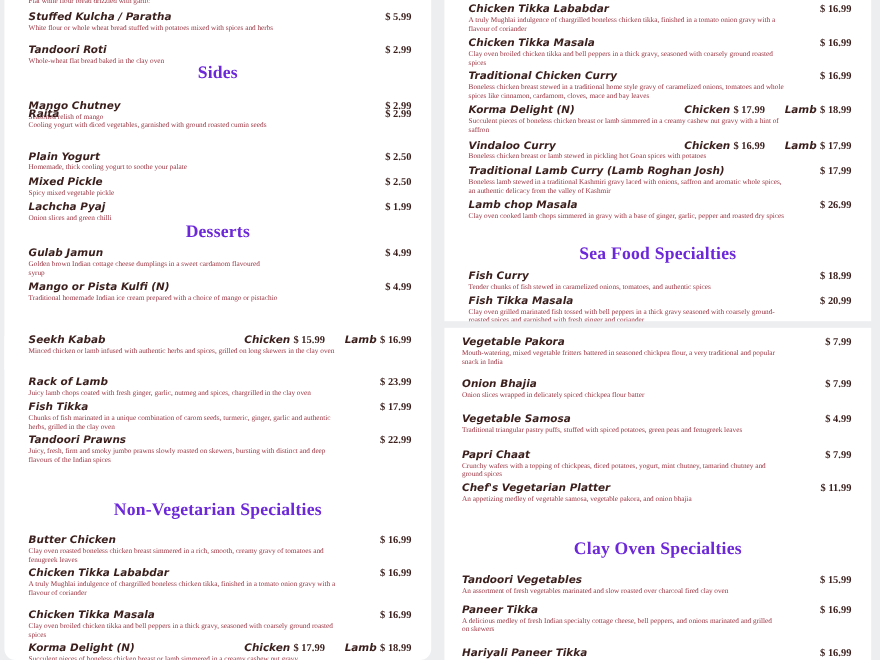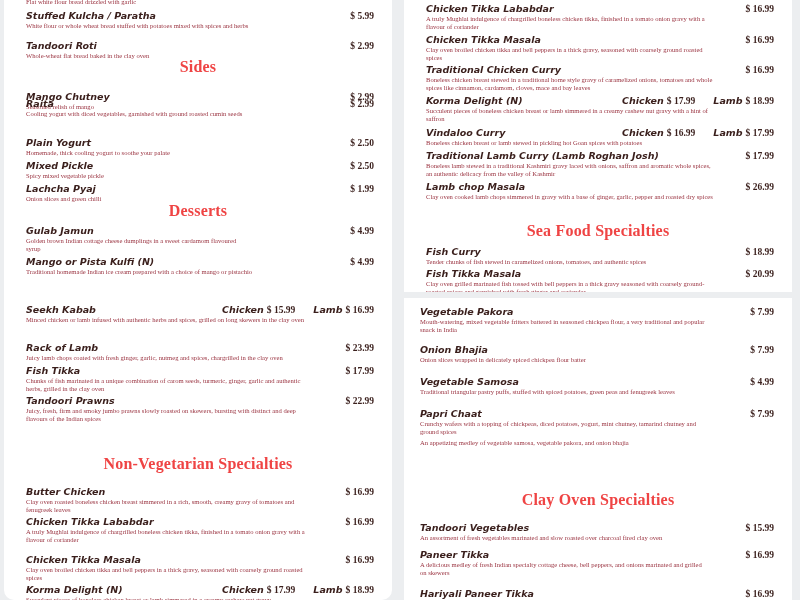--- a/index.html
+++ b/index.html
@@ -8,21 +8,21 @@
   .page {
     position: absolute; background: #ffffff; overflow: hidden;
   }
   .p-tl { left: 4px;   top: 0;     width: 388px; height: 336px; }
   .p-tr { left: 404px; top: 0;     width: 388px; height: 292px; }
   .p-bl { left: 4px;   top: 298px; width: 388px; height: 302px; border-radius: 10px; }
   .p-br { left: 404px; top: 298px; width: 388px; height: 302px; }
 
   .inner { position: absolute; left: 0; right: 0; }
   .heading {
-    text-align: center; color: #ef4444; font-weight: bold;
+    text-align: center; color: #6d28d9; font-weight: bold;
     font-family: "Liberation Serif", serif; font-size: 16px; letter-spacing: 0.2px;
   }
   .item { position: absolute; left: 22px; right: 18px; }
   .item-row { display: flex; align-items: baseline; }
   .name {
     font-family: "DejaVu Sans", sans-serif; font-style: oblique; font-weight: bold;
     color: #3a1f1c; font-size: 9.5px; flex: 1 1 auto; white-space: nowrap;
   }
   .opt-label {
     font-family: "DejaVu Sans", sans-serif; font-style: oblique; font-weight: bold;
@@ -297,20 +297,24 @@
     <div class="desc">Traditional triangular pastry puffs, stuffed with spiced potatoes, green peas and fenugreek leaves</div>
   </div>
   <div class="item" style="top:110px;left:16px">
     <div class="item-row">
         <span class="name">Papri Chaat</span>
         <span class="price">$ 7.99</span>
       </div>
     <div class="desc">Crunchy wafers with a topping of chickpeas, diced potatoes, yogurt, mint chutney, tamarind chutney and ground spices</div>
   </div>
   <div class="item" style="top:140px;left:16px">
+    <div class="item-row">
+        <span class="name">Chef's Vegetarian Platter</span>
+        <span class="price">$ 11.99</span>
+      </div>
     <div class="desc">An appetizing medley of vegetable samosa, vegetable pakora, and onion bhajia</div>
   </div>
 
   <div class="inner heading" style="top:193px">Clay Oven Specialties</div>
 
   <div class="item" style="top:224px;left:16px">
     <div class="item-row">
         <span class="name">Tandoori Vegetables</span>
         <span class="price">$ 15.99</span>
       </div>

